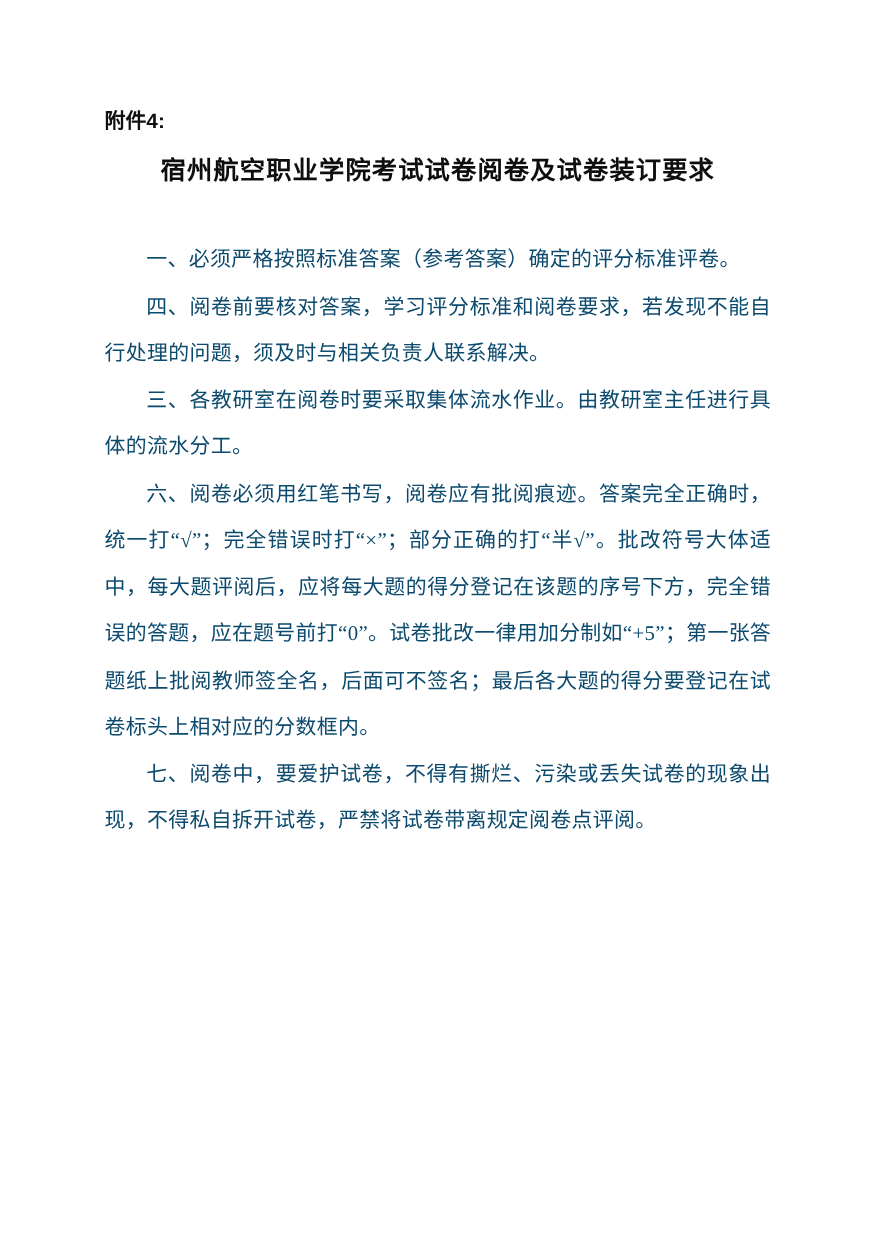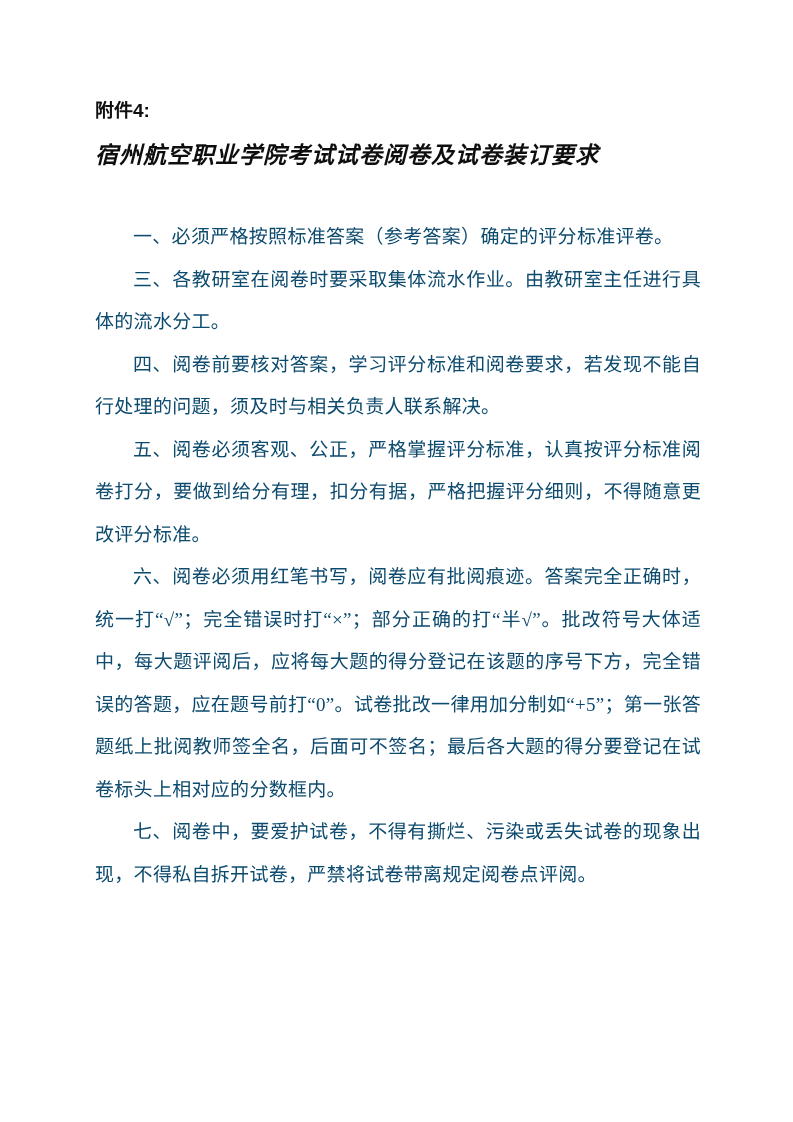--- a/index.html
+++ b/index.html
@@ -24,25 +24,24 @@
     font-weight: bold;
     font-size: 19px;
     line-height: 30px;
     color: #101010;
   }
   .doc-title {
     font-family: "Liberation Sans", "DejaVu Sans", sans-serif;
     font-weight: bold;
     font-size: 23px;
     line-height: 34px;
-    text-align: left;
+    text-align: center;
     margin-top: 12px;
     color: #0e0e0e;
     letter-spacing: 1px;
-    font-style: italic;
   }
   .doc-body {
     margin-top: 44px;
   }
   .doc-body p {
     margin: 0;
     font-size: 19px;
     line-height: 42.5px;
     text-indent: 38px;
     text-align: justify;
@@ -64,22 +63,21 @@
 <body>
 
 <div class="page">
 
   <div class="attachment-label">附件4:</div>
 
   <div class="doc-title">宿州航空职业学院考试试卷阅卷及试卷装订要求</div>
 
   <div class="doc-body">
     <p>一、必须严格按照标准答案（参考答案）确定的评分标准评卷。</p>
+    <p>四、阅卷前要核对答案，学习评分标准和阅卷要求，若发现不能自行处理的问题，须及时与相关负责人联系解决。</p>
     <p>三、各教研室在阅卷时要采取集体流水作业。由教研室主任进行具体的流水分工。</p>
-    <p>四、阅卷前要核对答案，学习评分标准和阅卷要求，若发现不能自行处理的问题，须及时与相关负责人联系解决。</p>
-    <p>五、阅卷必须客观、公正，严格掌握评分标准，认真按评分标准阅卷打分，要做到给分有理，扣分有据，严格把握评分细则，不得随意更改评分标准。</p>
     <p>六、阅卷必须用红笔书写，阅卷应有批阅痕迹。答案完全正确时，统一打“√”；完全错误时打“×”；部分正确的打“半√”。批改符号大体适中，每大题评阅后，应将每大题的得分登记在该题的序号下方，完全错误的答题，应在题号前打“0”。试卷批改一律用加分制如“+5”；第一张答题纸上批阅教师签全名，后面可不签名；最后各大题的得分要登记在试卷标头上相对应的分数框内。</p>
     <p>七、阅卷中，要爱护试卷，不得有撕烂、污染或丢失试卷的现象出现，不得私自拆开试卷，严禁将试卷带离规定阅卷点评阅。</p>
   </div>
 
   <div class="page-number">—7—</div>
 
 </div>
 
 </body></html>

